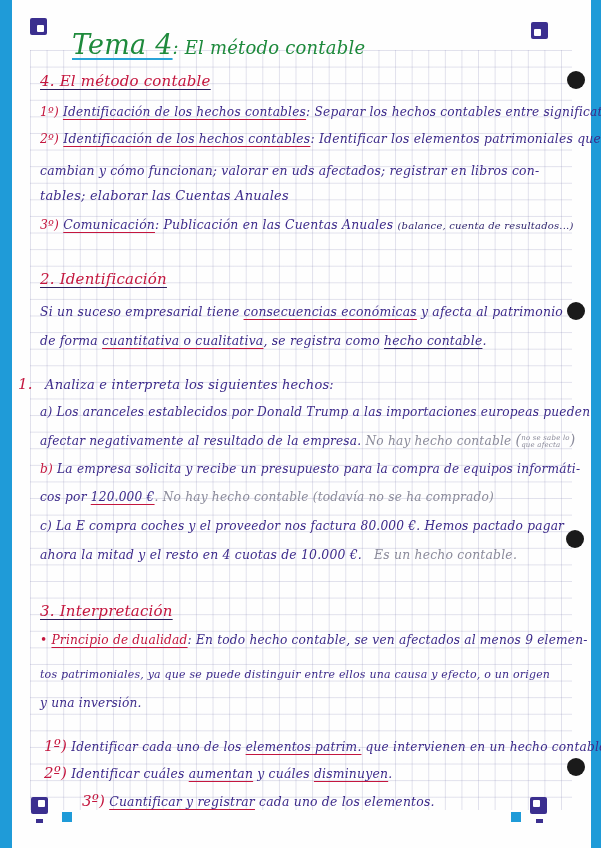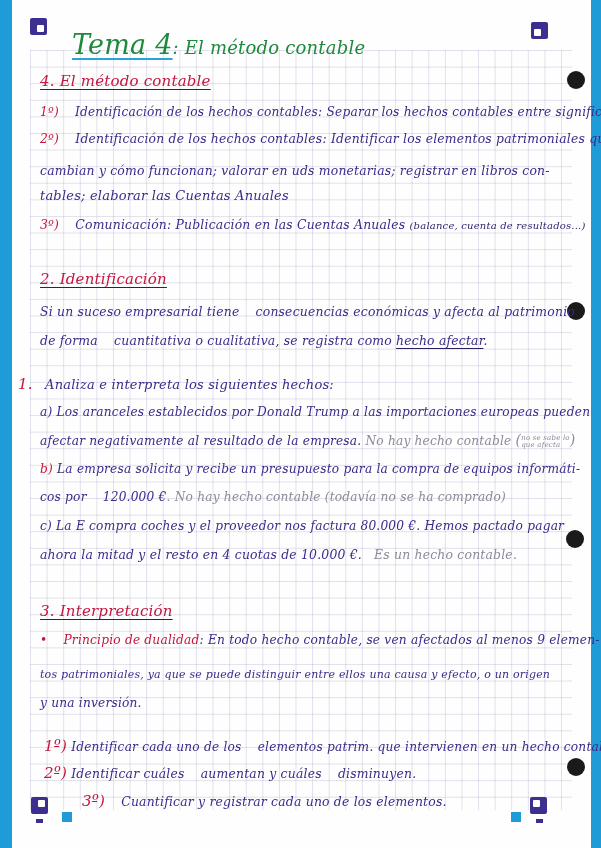--- a/index.html
+++ b/index.html
@@ -39,21 +39,21 @@
     font-family: "DejaVu Serif", serif; font-style: italic;
     font-size: 13px; line-height: 16px; letter-spacing: 0.2px;
   }
   .purple { color: #3c2a8a; }
   .red { color: #c4163e; }
   .green { color: #1e8a3c; }
   .grey { color: #8a8a9a; }
   .title { font-size: 27px; line-height: 30px; }
   .title-rest { font-size: 18px; }
   .h { font-size: 15px; line-height: 18px; }
-  .ul-red { text-decoration-color: #c4163e; text-underline-offset: 3px; padding-left: 12px; }
+  .ul-red { text-decoration: underline; text-decoration-color: #c4163e; text-underline-offset: 3px; }
   .ul-dark { text-decoration: underline; text-decoration-color: #2d1f5e; text-underline-offset: 3px; }
   .ul-blue { text-decoration: underline; text-decoration-color: #29a3d8; text-underline-offset: 4px; text-decoration-thickness: 2px; }
   .tiny { font-size: 7px; line-height: 7px; display: inline-block; vertical-align: middle; }
 </style>
 </head>
 <body>
 
 <div class="edge-left"></div>
 <div class="page">
   <div class="grid"></div>
@@ -83,39 +83,39 @@
 </div>
 <div class="line purple" style="left:40px;top:104px;font-size:12.2px;">
   <span class="red">1º)</span>
   <span class="ul-red">Identificación de los hechos contables</span><span>: Separar los hechos contables entre significativos o no</span>
 </div>
 <div class="line purple" style="left:40px;top:131px;font-size:12.4px;">
   <span class="red">2º)</span>
   <span class="ul-red">Identificación de los hechos contables</span><span>: Identificar los elementos patrimoniales que</span>
 </div>
 <div class="line purple" style="left:40px;top:163px;font-size:12.4px;">
-  <span>cambian y cómo funcionan; valorar en uds monetarias; registrar en libros con-</span>
+  <span>cambian y cómo funcionan; valorar en uds afectados; registrar en libros con-</span>
 </div>
 <div class="line purple" style="left:40px;top:188px;">
   <span>tables; elaborar las Cuentas Anuales</span>
 </div>
 <div class="line purple" style="left:40px;top:217px;font-size:12.4px;">
   <span class="red">3º)</span>
   <span class="ul-red">Comunicación</span><span>: Publicación en las Cuentas Anuales</span>
   <span style="font-size:10px;color:#2a1f6a;">(balance, cuenta de resultados...)</span>
 </div>
 
 <div class="line red h" style="left:40px;top:270px;">
   <span class="ul-dark">2. Identificación</span>
 </div>
 <div class="line purple" style="left:40px;top:304px;font-size:12.4px;">
   <span>Si un suceso empresarial tiene </span><span class="ul-red">consecuencias económicas</span><span> y afecta al patrimonio</span>
 </div>
 <div class="line purple" style="left:40px;top:333px;font-size:12.4px;">
-  <span>de forma </span><span class="ul-red">cuantitativa o cualitativa</span><span>, se registra como </span><span class="ul-dark">hecho afectar</span><span>.</span>
+  <span>de forma </span><span class="ul-red">cuantitativa o cualitativa</span><span>, se registra como </span><span class="ul-dark">hecho contable</span><span>.</span>
 </div>
 
 <div class="line purple" style="left:18px;top:375px;">
   <span class="red h">1.</span>
   <span style="margin-left:8px;">Analiza e interpreta los siguientes hechos:</span>
 </div>
 <div class="line purple" style="left:40px;top:404px;font-size:12.2px;">
   <span>a)</span>
   <span>Los aranceles establecidos por Donald Trump a las importaciones europeas pueden</span>
 </div>

